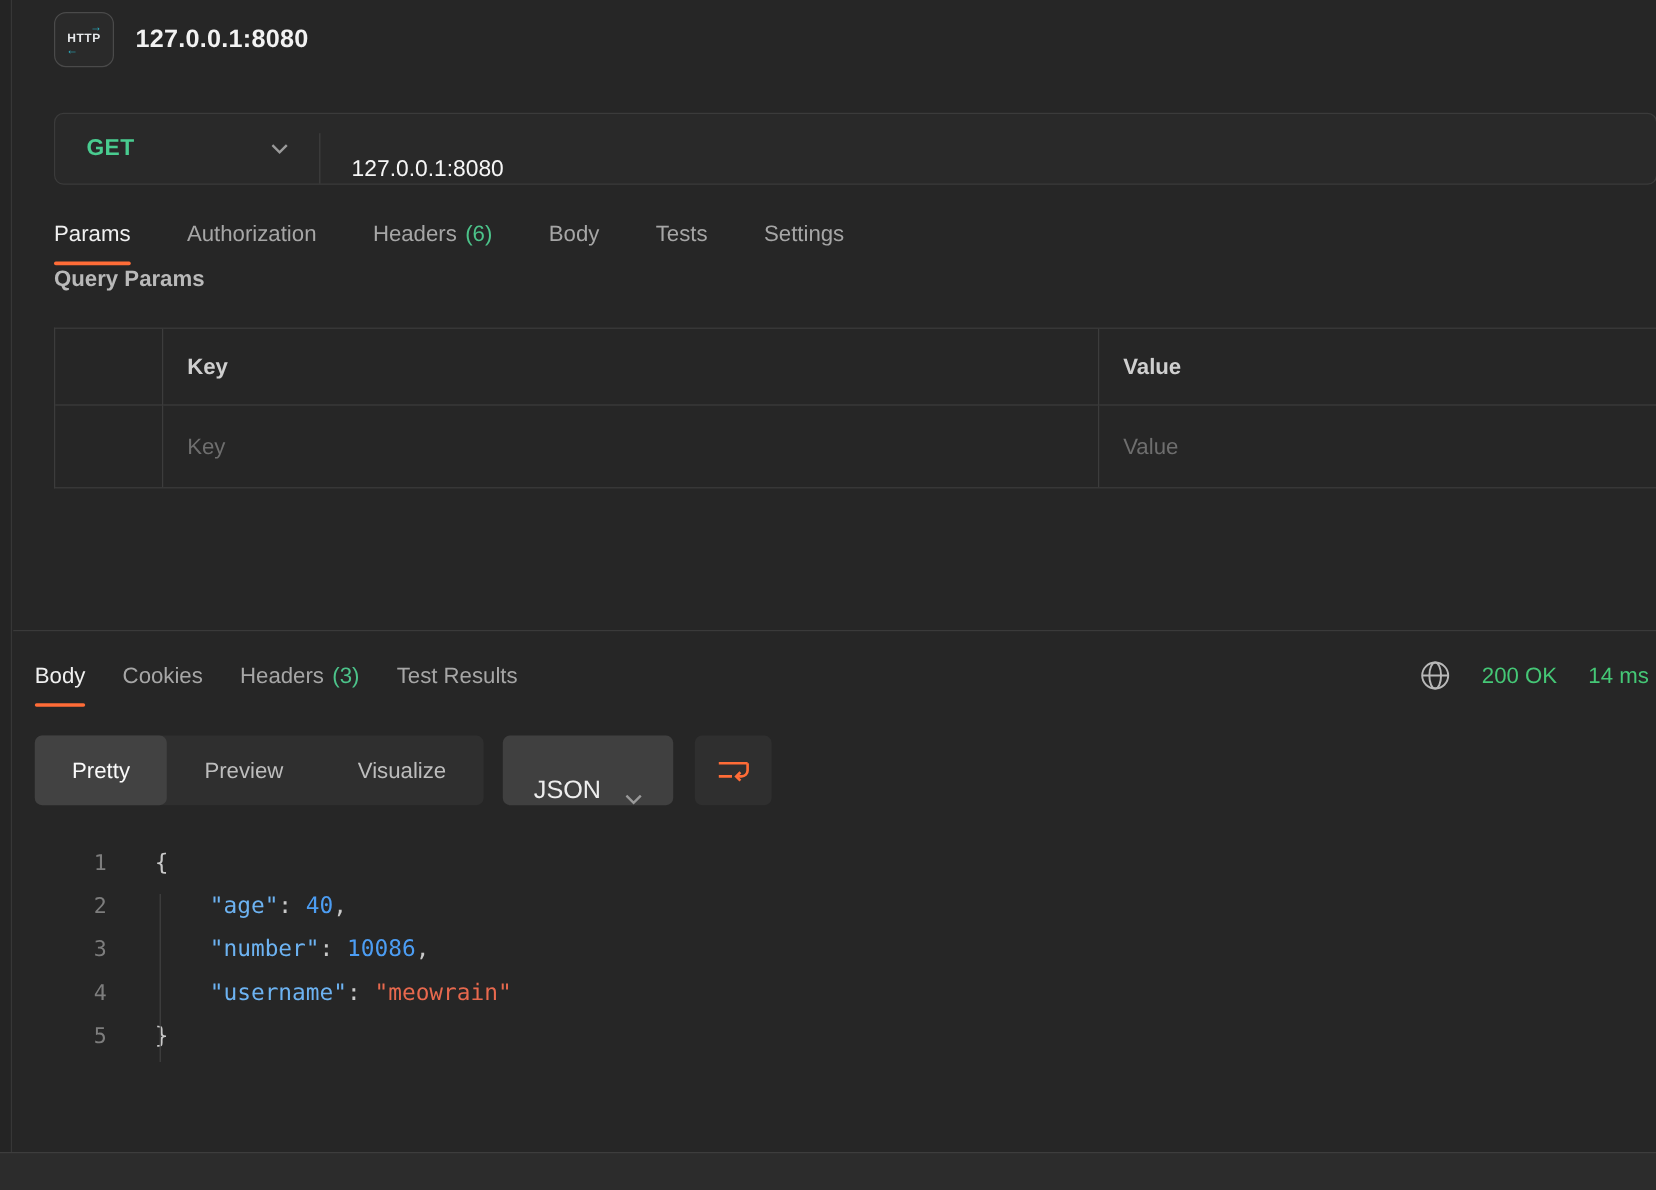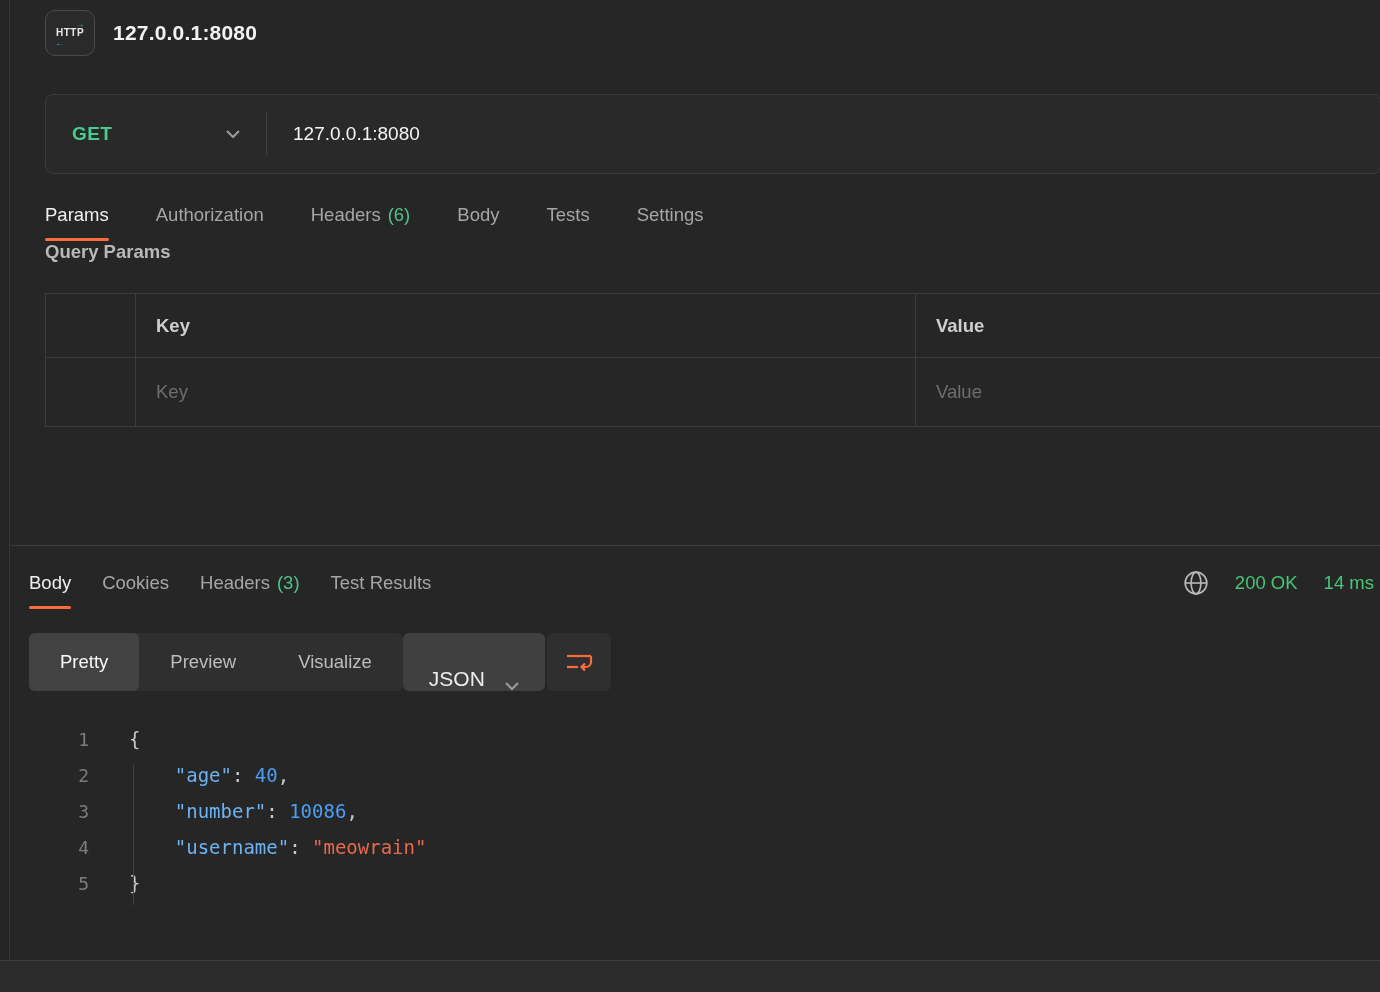--- a/index.html
+++ b/index.html
@@ -28,22 +28,22 @@
     align-items:center; justify-content:center; gap:0;
   }
   .http-badge .arrow { color:#2bb5c9; font-size:10px; line-height:7px; }
   .http-badge .arrow.top { align-self:flex-end; margin-right:9px; }
   .http-badge .arrow.bottom { align-self:flex-start; margin-left:9px; }
   .http-text { font-size:10px; font-weight:bold; letter-spacing:.5px; color:#e6e8ea; line-height:12px; }
   .page-title { font-size:21px; font-weight:700; color:#f2f2f2; letter-spacing:.2px; }
 
   
   .url-bar {
-    margin-top:36px; height:80px; border:1px solid #3b3b3b; border-radius:8px;
-    background:#292929; display:flex; align-items:center; margin-right:-1px;
+    margin-top:36px; height:60px; border:1px solid #3b3b3b; border-radius:8px;
+    background:#292929; display:flex; align-items:flex-end; margin-right:-1px;
   }
   .method-select {
     width:220px; padding:0 26px; display:flex; align-items:center;
     justify-content:space-between; cursor:pointer; height:100%;
   }
   .method-label { color:#49cc90; font-weight:700; font-size:19px; letter-spacing:.4px; }
   .vsep { width:1px; height:42px; background:#3f3f3f; }
   .url-input {
     background:transparent; border:none; outline:none; color:#f5f5f5;
     font-size:19px; padding-left:26px; flex:1; font-family:"Liberation Sans", sans-serif;
@@ -78,21 +78,21 @@
 
   .divider { height:1px; background:#3a3a3a; margin-top:118px; margin-left:-34px; }
 
   
   .resp-section { margin-left:-16px; }
   .resp-tabs-row { display:flex; align-items:flex-start; margin-top:26px; font-size:18.5px; color:#a6a6a6; }
   .resp-tabs { display:flex; gap:31px; }
   .resp-meta { margin-left:auto; display:flex; align-items:center; gap:26px; padding-right:6px; margin-top:-2px; }
   .status-ok, .resp-time { color:#45c776; font-size:18.5px; white-space:nowrap;text-align:right; }
 
-  .view-bar { margin-top:24px; display:flex; align-items:center; }
+  .view-bar { margin-top:24px; display:flex; align-items:center; gap:16px; }
   .view-group { display:flex; background:#2f2f2f; border-radius:6px; height:58px; }
   .view-tab {
     padding:0 31px; display:flex; align-items:center; font-size:18.5px;
     color:#bdbdbd; cursor:pointer; border-radius:6px;
   }
   .view-tab.active { background:#424242; color:#fafafa; }
   .format-select {
     height:58px; background:#404040; border-radius:6px; display:flex;
     align-items:flex-end; gap:20px; padding:0 26px; font-size:21px;
     color:#ededed; cursor:pointer;

